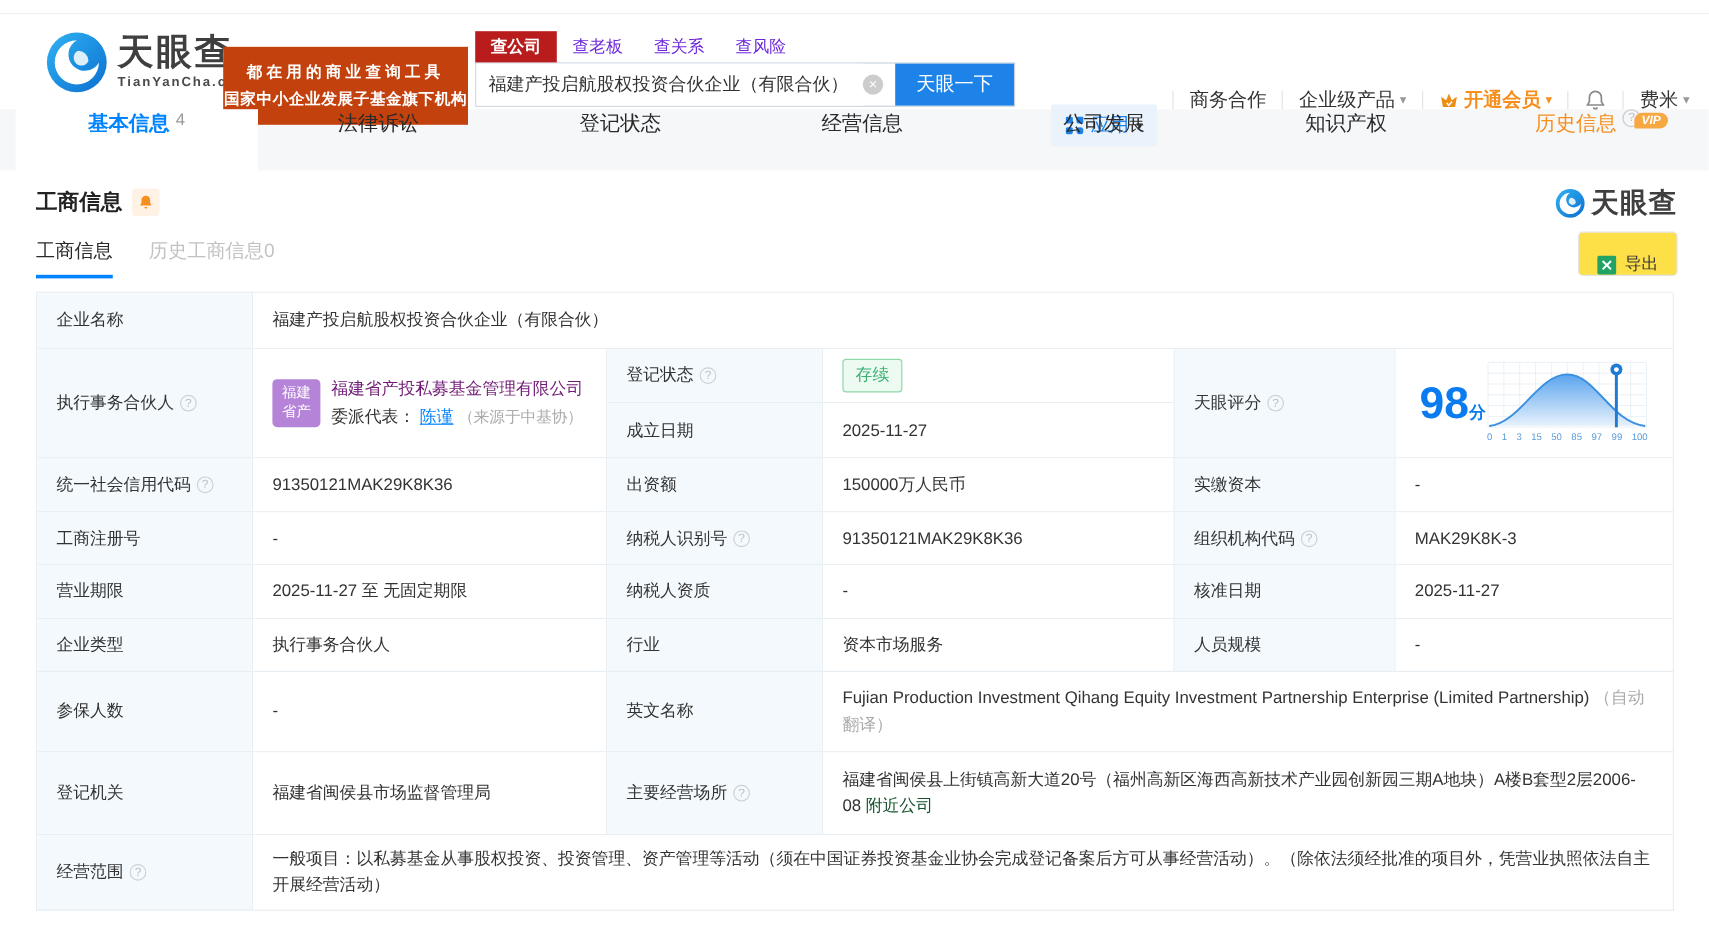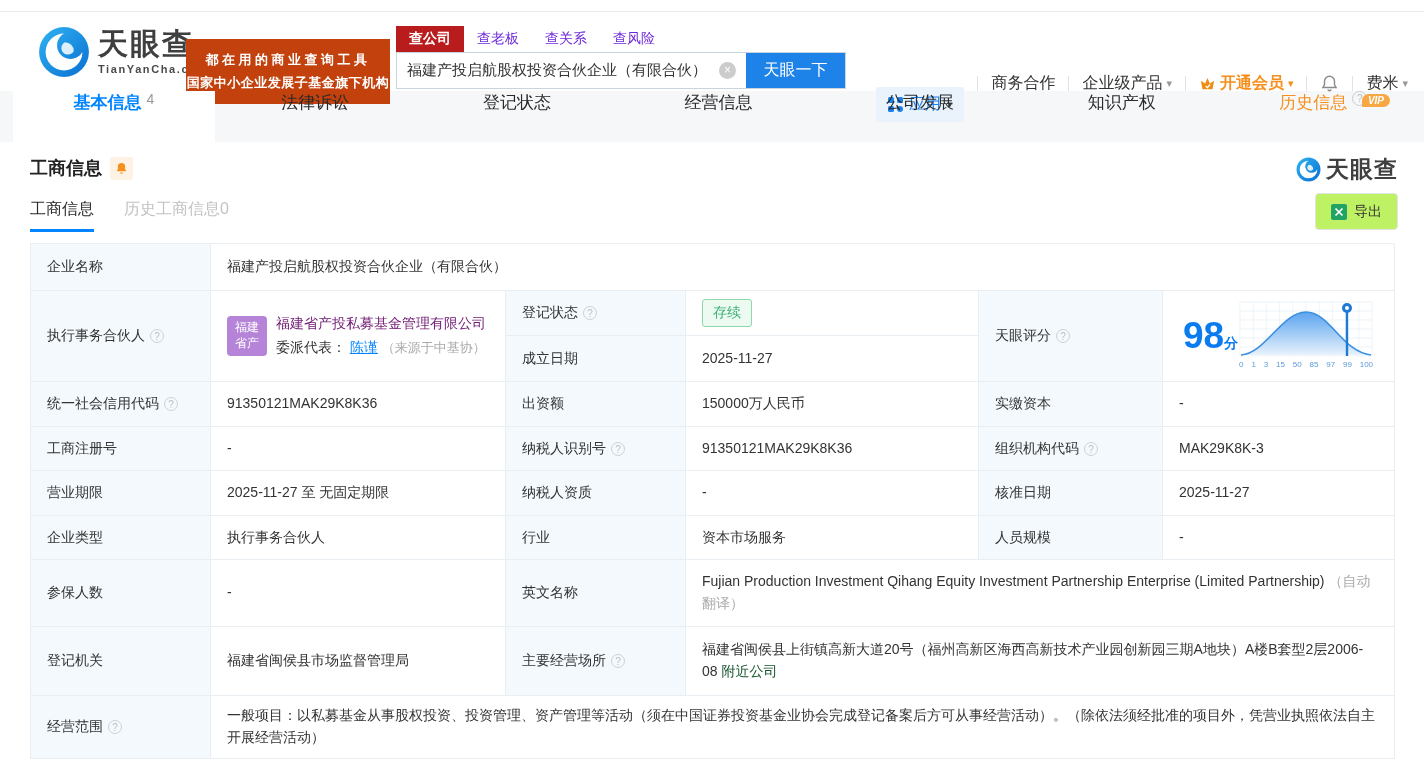--- a/index.html
+++ b/index.html
@@ -53,22 +53,22 @@
   
   .sechead { position:relative; margin:14px 30px 0; display:flex; align-items:center; gap:8px; }
   .sectitle { font-size:18px; font-weight:bold; color:#222; }
   .bellchip { width:23px; height:23px; background:#fdf2e3; border-radius:3px; display:flex;
     align-items:center; justify-content:center; cursor:pointer; }
   .wmark { position:absolute; right:-4px; top:-2px; display:flex; align-items:center; gap:5px; }
   .wmark .logo-cn2 { font-size:23px; font-weight:bold; color:#3f3f3f; letter-spacing:1px; }
   .subrow { position:relative; margin:16px 30px 0; display:flex; align-items:flex-end; gap:30px; height:36px; }
   .subtab { font-size:16px; color:#c2c2c2; padding-bottom:12px; cursor:pointer; }
   .subtab.active { color:#2a2a2a; border-bottom:3px solid #0084ff; padding-bottom:9px; }
-  .exportbtn { position:absolute; right:-4px; top:-3px; height:37px; padding:0 15px; background:#bef264;
-    border:1px solid #e3e3e3; border-radius:4px; display:flex; align-items:center; gap:7px;
+  .exportbtn { position:absolute; right:-4px; top:-3px; height:37px; padding:0 15px; background:#fde047;
+    border:1px solid #e3e3e3; border-radius:4px; display:flex; align-items:flex-end; gap:7px;
     font-size:14px; color:#333; cursor:pointer; font-family:inherit; }
   
   .biztable { margin:11px 30px 0; display:grid;
     grid-template-columns:180px 295px 180px 293px 184px 232px;
     grid-template-rows:47px 45px 46px 45px 44px 45px 44px 67px 69px 63px;
     border-top:1px solid #e9eef2; border-left:1px solid #e9eef2; }
   .c { border-right:1px solid #e9eef2; border-bottom:1px solid #e9eef2; padding:6px 16px;
     display:flex; align-items:center; line-height:1.55; }
   .lab { background:#f3f9fc; color:#333; gap:5px; }
   .val { background:#fff; }

